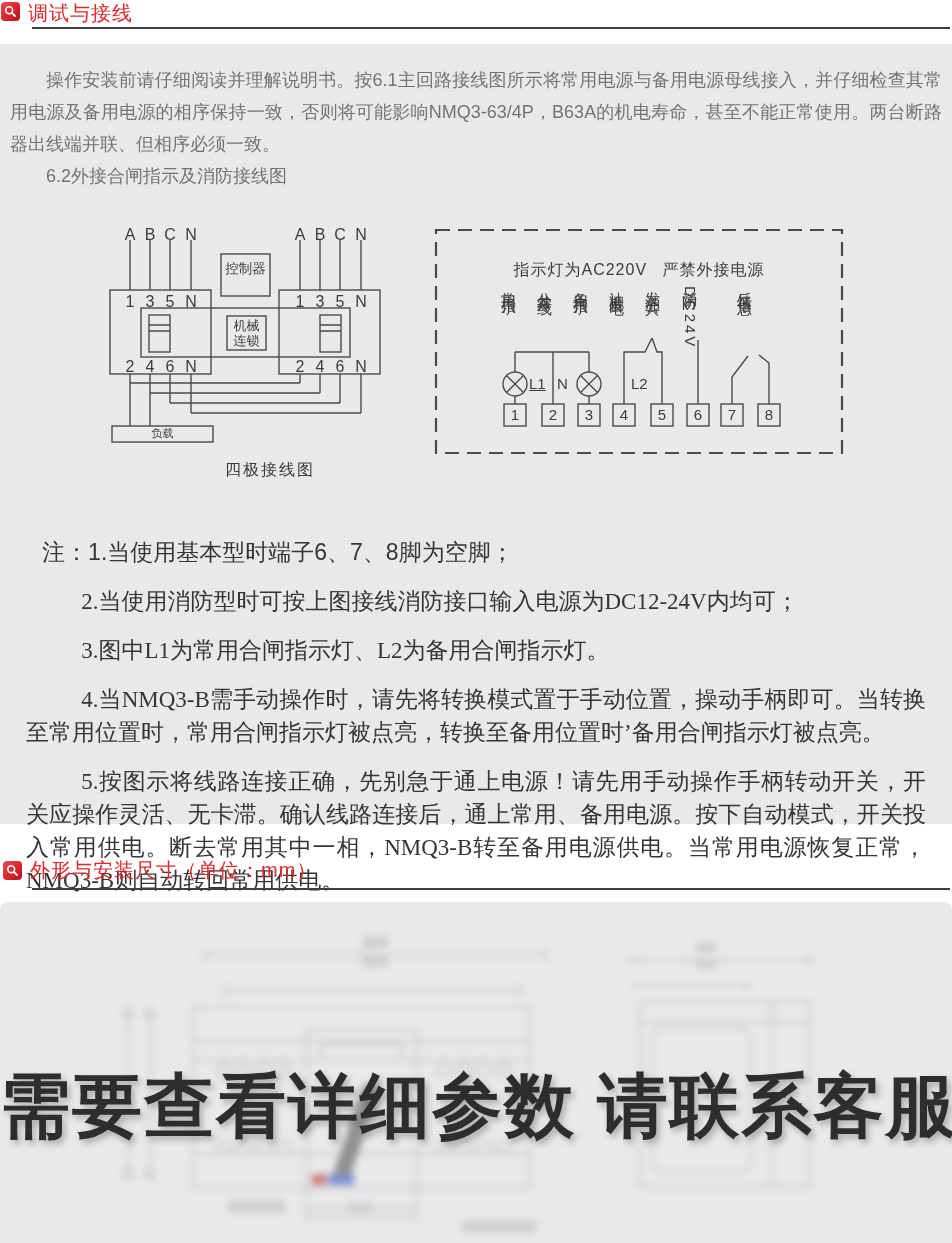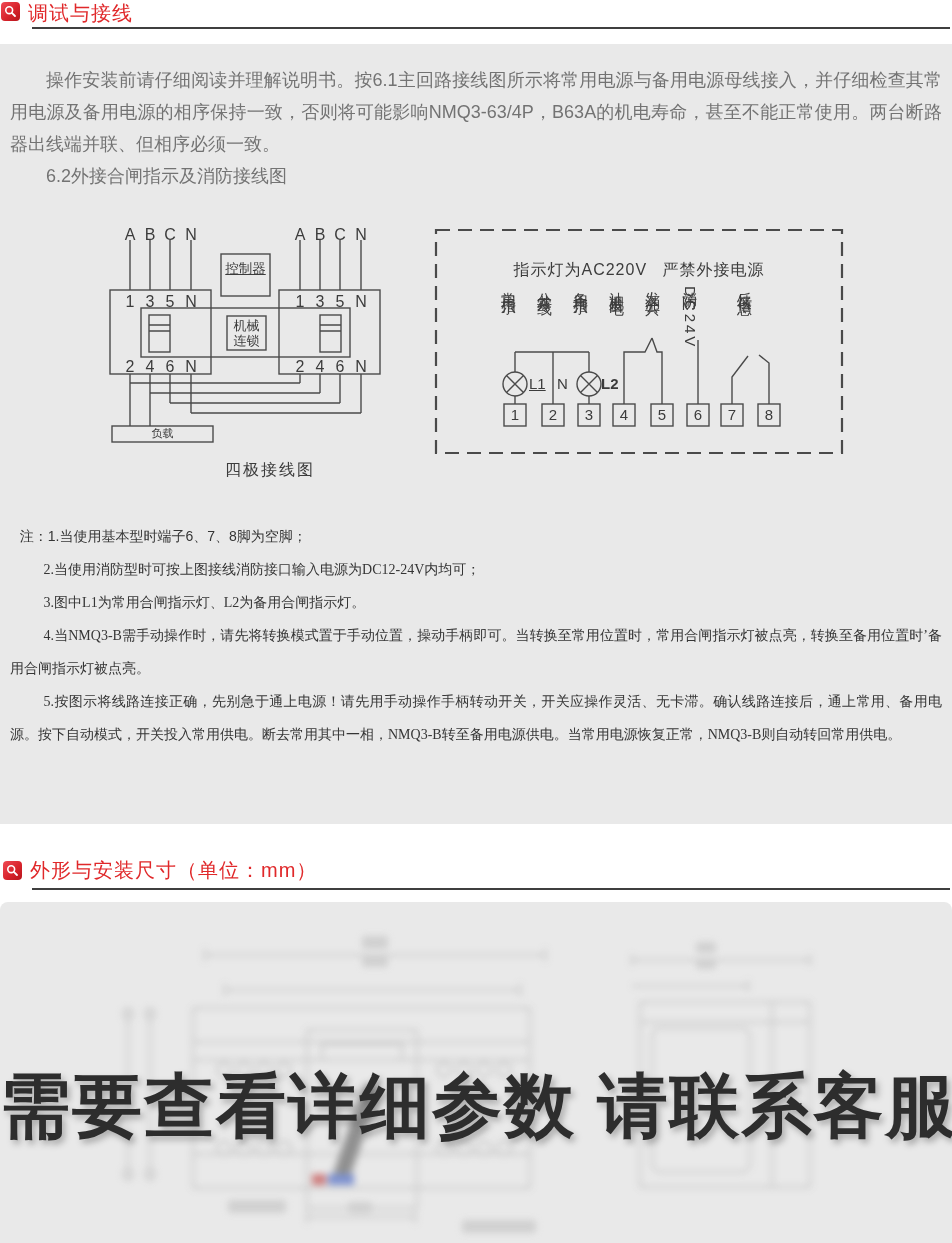--- a/index.html
+++ b/index.html
@@ -22,42 +22,42 @@
   .panel{position:absolute;left:0;width:952px;background:#e9e9e9;}
   #panel1{top:44px;height:780px;}
   #panel2{top:902px;height:365px;border-radius:8px 8px 0 0;}
   
   .para{
     position:absolute;left:10px;right:10px;margin:0;font-size:18px;
     line-height:32px;text-align:justify;color:#737373;
   }
   .indent2{text-indent:2em;}
   .notes{position:absolute;left:10px;right:10px;top:476px;}
-  .notes p{margin:0;font-size:14px;line-height:33px;text-align:justify;color:#353535;}
+  .notes p{margin:16px;font-size:23px;line-height:33px;text-align:justify;color:#353535;}
   .note-first{text-indent:0.7em;}
   .note-item{text-indent:2.4em;font-family:Liberation Serif, serif;}
   
   #figure{position:absolute;left:0;top:181px;width:952px;height:294px;}
   #figure svg{position:absolute;left:0;top:0;}
   .lbl{
     position:absolute;transform:translateX(-50%);font-size:16px;line-height:1;
     color:#3c3c3c;white-space:nowrap;
   }
   .lbl.small{font-size:15px;}
   .lbl.left-align{transform:none;}
   .vlbl{
     position:absolute;transform:translateX(-50%);writing-mode:vertical-lr;
     text-orientation:mixed;font-size:15px;letter-spacing:3px;line-height:1;
     color:#3c3c3c;white-space:nowrap;
   }
   .boxtext{
     position:absolute;display:flex;align-items:center;justify-content:center;
     text-align:center;color:#3c3c3c;
   }
-  #controller-text{left:221px;top:29px;width:49px;height:30px;font-size:13.5px;text-decoration:underline;}
+  #controller-text{left:221px;top:29px;width:49px;height:30px;font-size:13.5px;}
   #interlock-text{left:227px;top:91px;width:39px;height:34px;font-size:13px;line-height:15.5px;flex-direction:column;}
   #load-text{left:112px;top:200px;width:101px;height:17px;font-size:11px;}
   #fig-caption{left:270px;top:237px;font-size:16px;letter-spacing:2px;}
   #right-title{
     position:absolute;left:436px;top:35px;width:406px;text-align:center;
     font-size:16px;color:#3c3c3c;word-spacing:10px;letter-spacing:1px;
   }
   
   .blur-wrap{position:absolute;left:0;top:0;width:952px;height:341px;filter:blur(3.5px);opacity:.85;}
   #overlay-text{
@@ -165,21 +165,21 @@
     <span class="vlbl" style="left:509px;top:55px;">常用指示</span>
     <span class="vlbl" style="left:545px;top:55px;">公共零线</span>
     <span class="vlbl" style="left:581px;top:55px;">备用指示</span>
     <span class="vlbl" style="left:617px;top:55px;">油机发电</span>
     <span class="vlbl" style="left:653px;top:55px;">发消公共</span>
     <span class="vlbl" style="left:690px;top:55px;">消防DC24V</span>
     <span class="vlbl" style="left:745px;top:55px;">反馈信息</span>
 
     <span class="lbl small left-align" style="left:529px;top:151px;text-decoration:underline;">L1</span>
     <span class="lbl small left-align" style="left:557px;top:151px;">N</span>
-    <span class="lbl small left-align" style="left:601px;top:151px;font-weight:bold;">L2</span>
+    <span class="lbl small left-align" style="left:631px;top:151px;">L2</span>
 
     <span class="lbl small" style="left:515px;top:182px;">1</span>
     <span class="lbl small" style="left:553px;top:182px;">2</span>
     <span class="lbl small" style="left:589px;top:182px;">3</span>
     <span class="lbl small" style="left:624px;top:182px;">4</span>
     <span class="lbl small" style="left:662px;top:182px;">5</span>
     <span class="lbl small" style="left:698px;top:182px;">6</span>
     <span class="lbl small" style="left:732px;top:182px;">7</span>
     <span class="lbl small" style="left:769px;top:182px;">8</span>
   </div>

